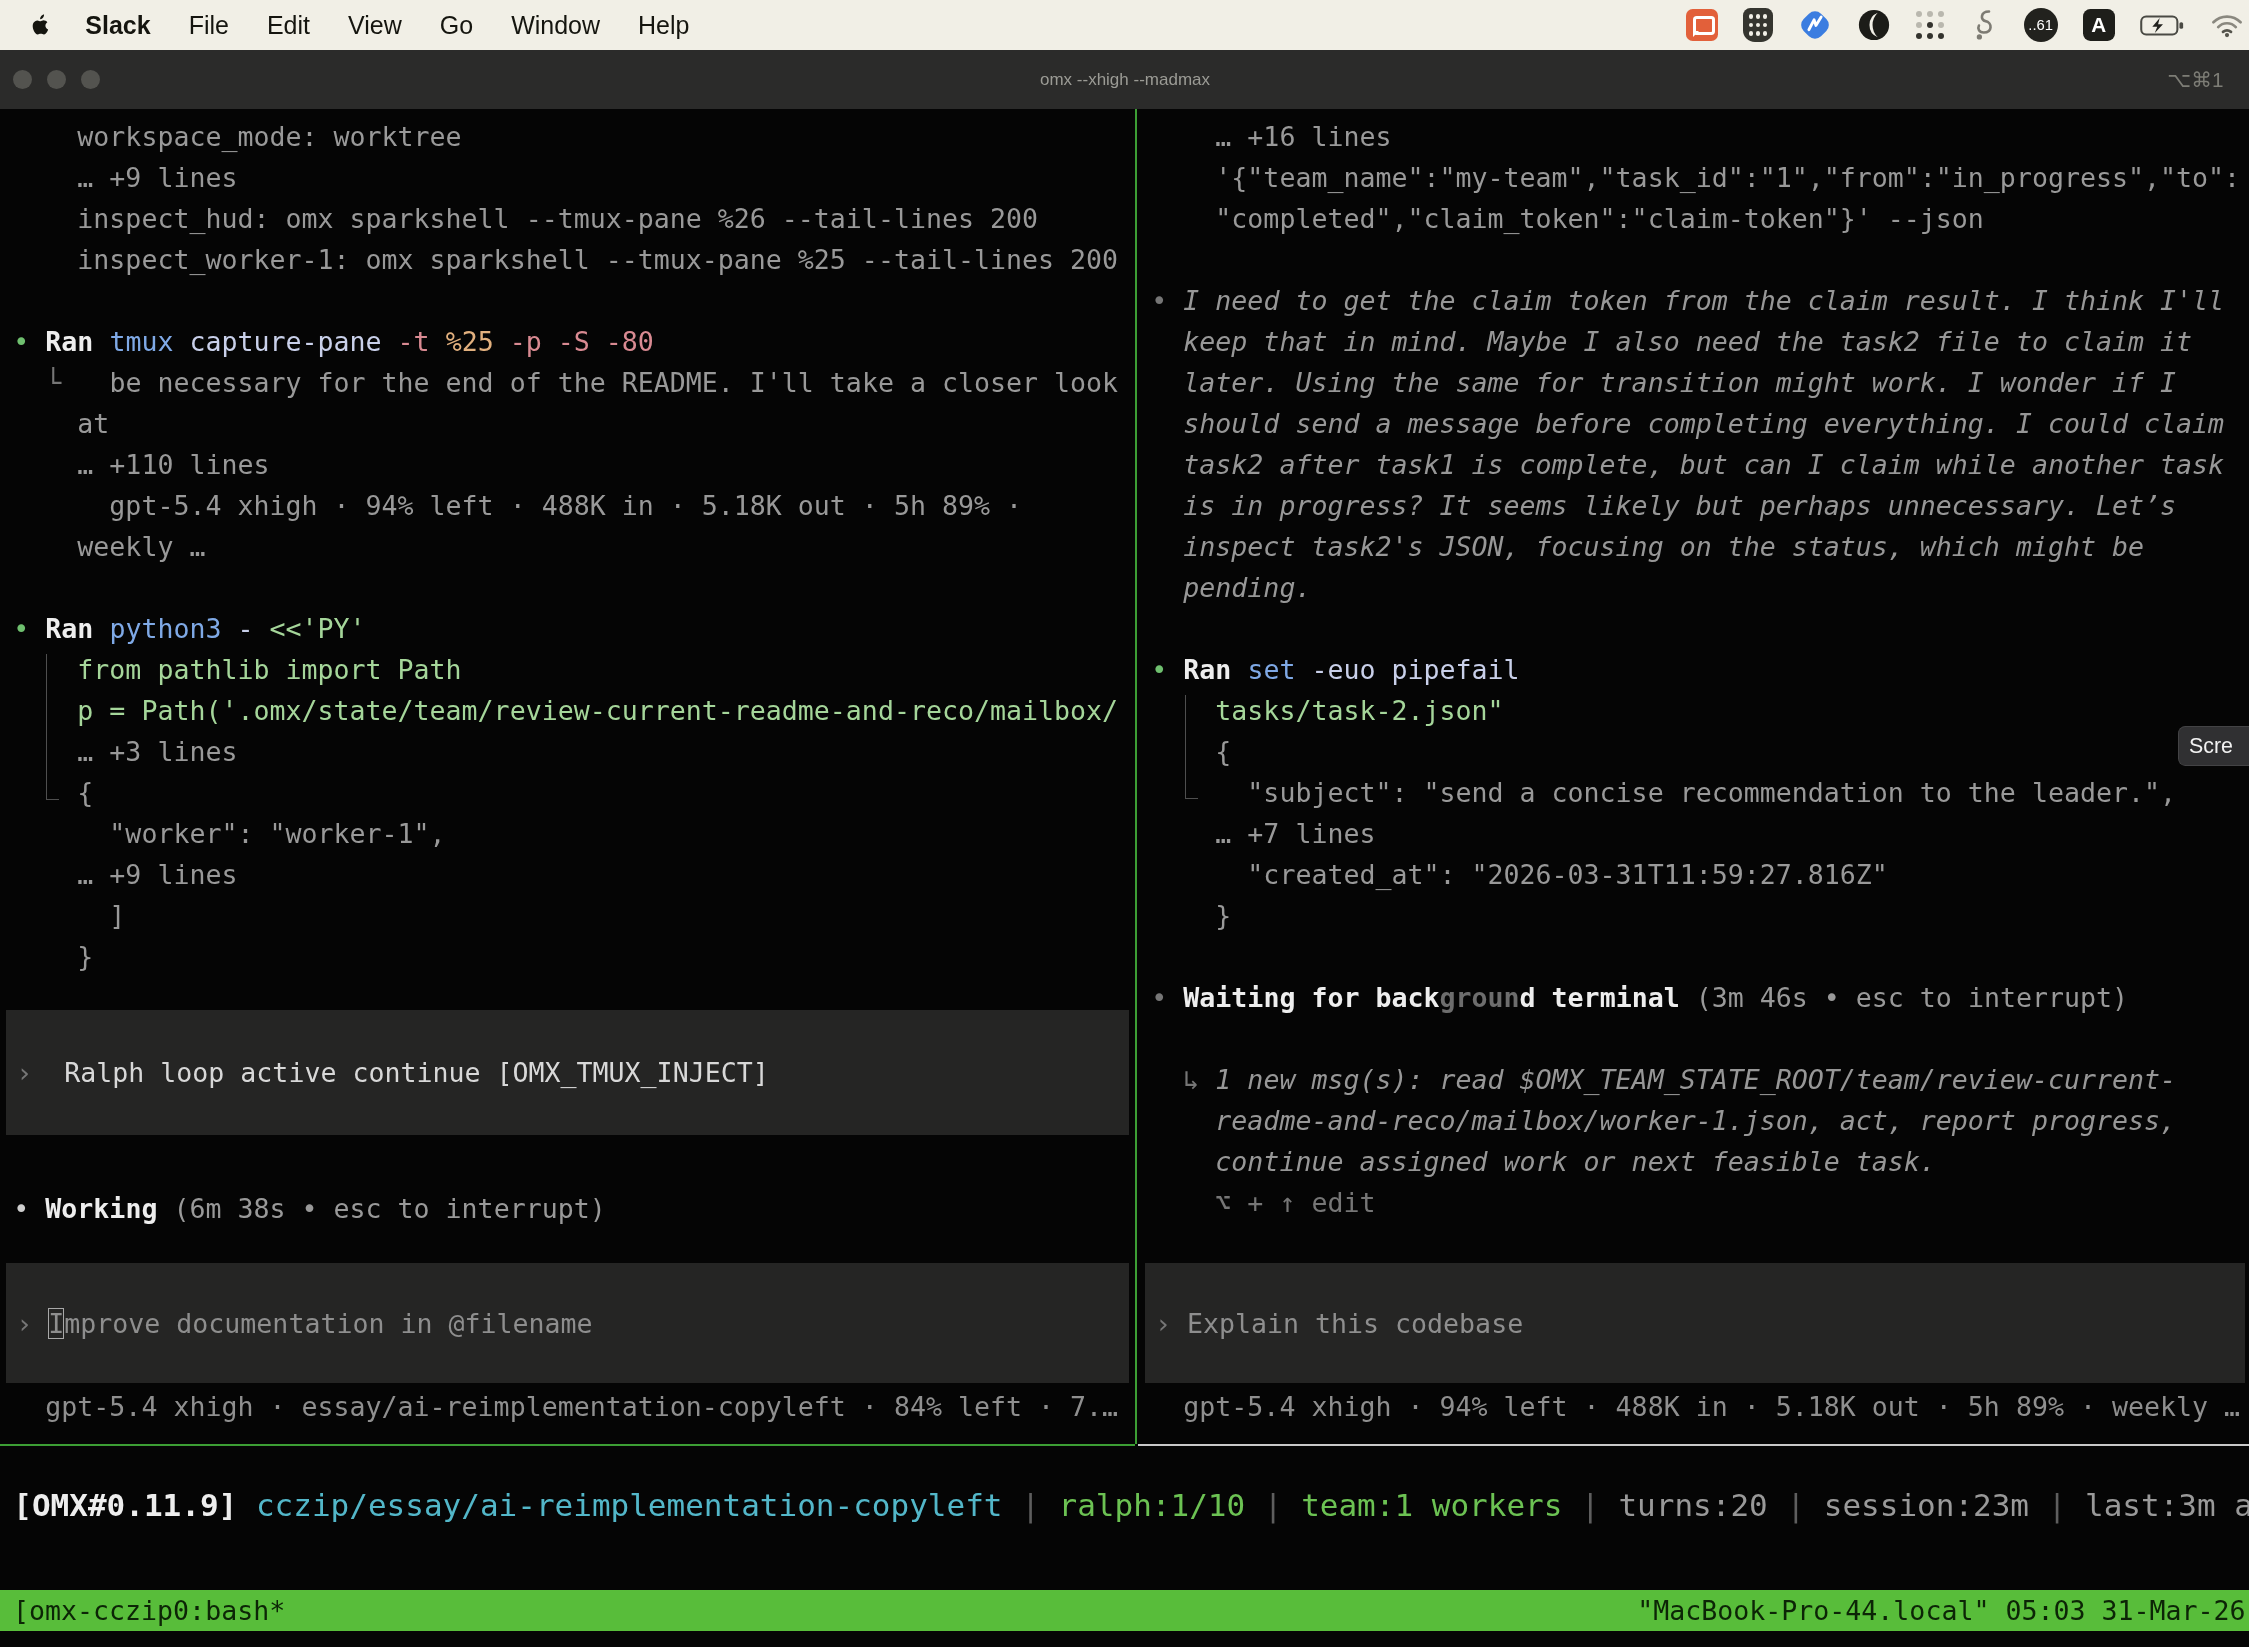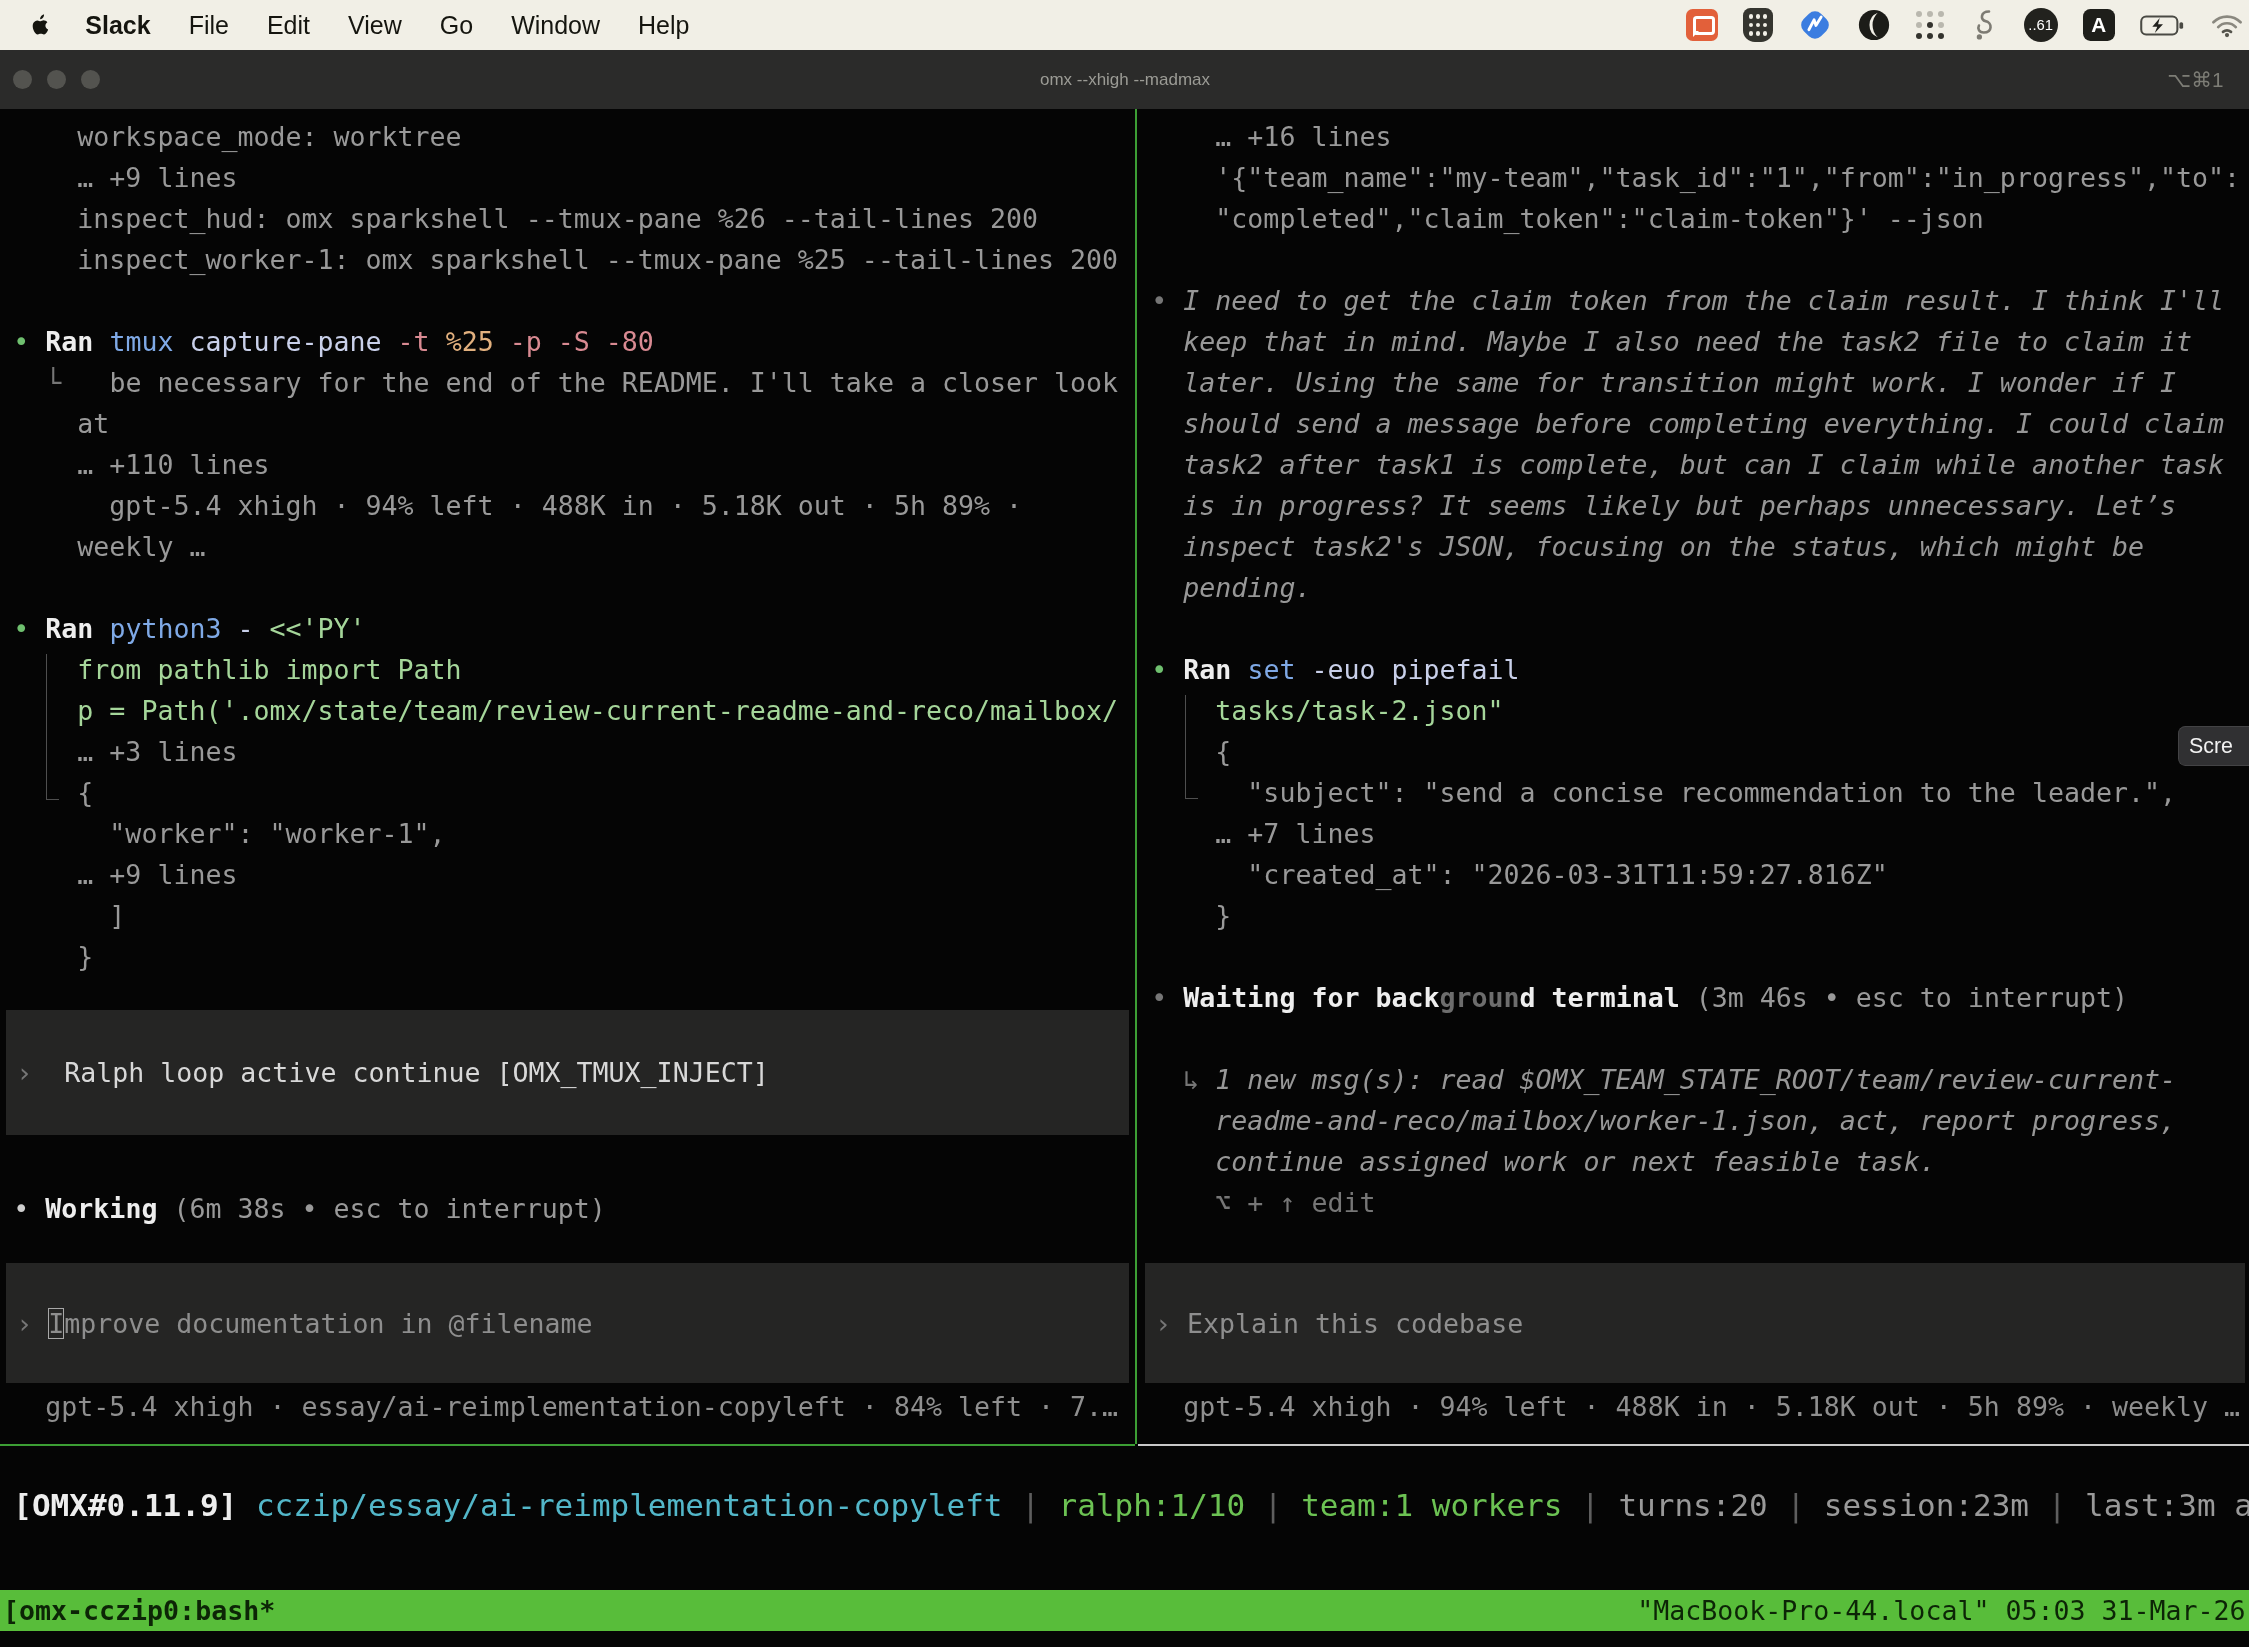--- a/index.html
+++ b/index.html
@@ -73,21 +73,21 @@
   .inputbox-l{left:5.9px;width:1123px;top:1154px;height:120px;}
   .inputbox-r{left:6.6px;width:1100px;top:1154px;height:120px;}
   .boxline{white-space:pre;font-size:26.6px;padding-left:10.3px;}
   .workline{position:absolute;left:13.3px;top:1079px;height:41px;line-height:41px;white-space:pre;font-size:26.6px;}
   .statusline{position:absolute;left:13.3px;top:1277px;height:41px;line-height:41px;white-space:pre;font-size:26.6px;color:#8f8f8f;}
   .cursor{display:inline-block;outline:1.5px solid #a8a8a8;outline-offset:-1.5px;color:#8e8e8e;}
   
   .hud{position:absolute;left:13.3px;top:1376px;height:41px;line-height:41px;white-space:pre;font-size:31px;}
   .tmuxbar{position:absolute;left:0;top:1481px;width:2250px;height:41px;background:#58bd3a;color:#0c2506;
            font-size:26.6px;line-height:41px;display:flex;justify-content:space-between;white-space:pre;}
-  .tmuxbar .tb-l{padding-left:3px;font-weight:bold;}
+  .tmuxbar .tb-l{padding-left:13px;}
   .tmuxbar .tb-r{padding-right:4.4px;}
   
   .tooltip{position:absolute;right:0px;top:726px;width:61px;height:38px;background:#303032;
            border:0.7px solid #434345;border-right:none;border-radius:7.4px 0 0 7.4px;color:#f2f2f2;
            font-family:"Liberation Sans",sans-serif;font-size:21.4px;display:flex;align-items:center;
            padding-left:10.3px;overflow:hidden;white-space:nowrap;}
 </style>
 </head>
 <body>
 

